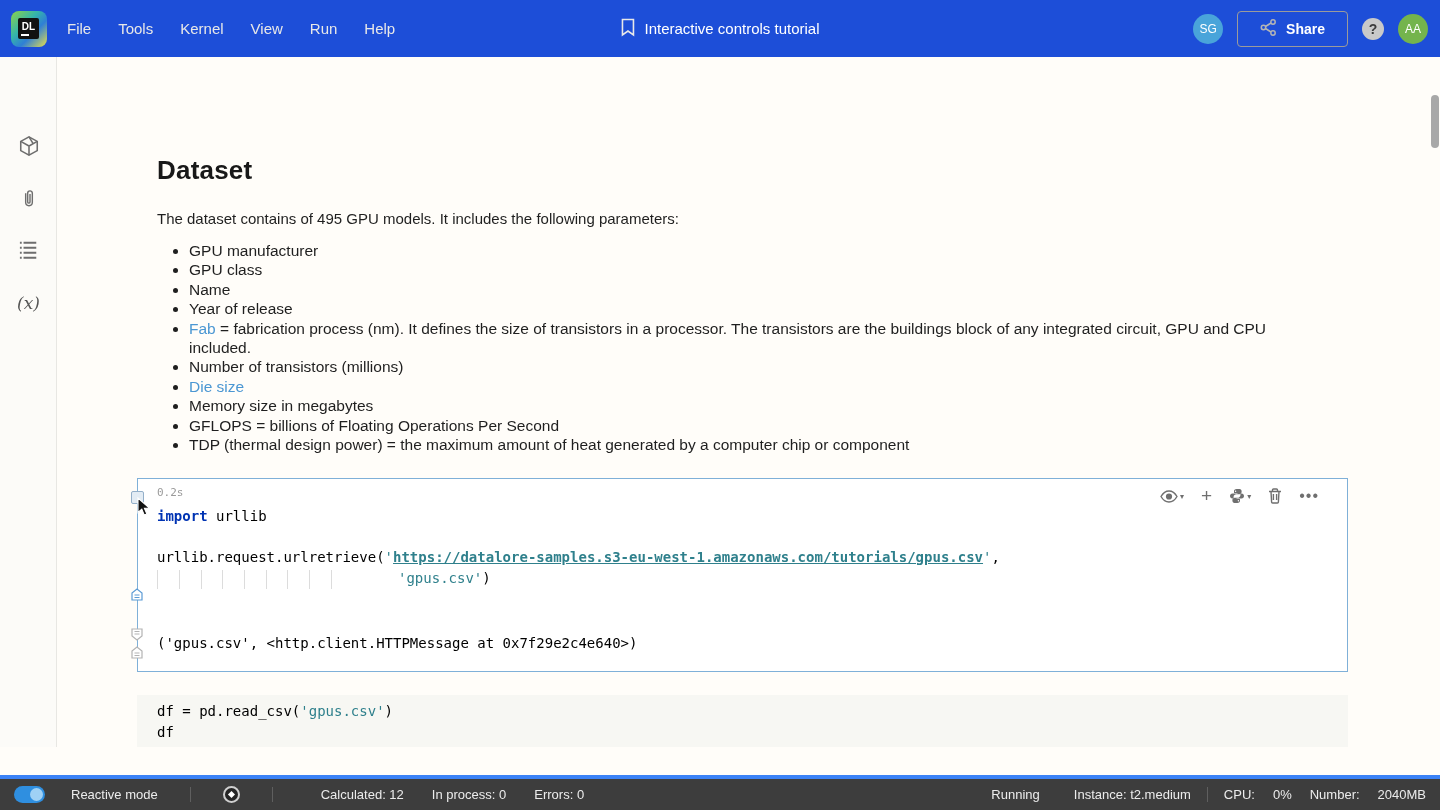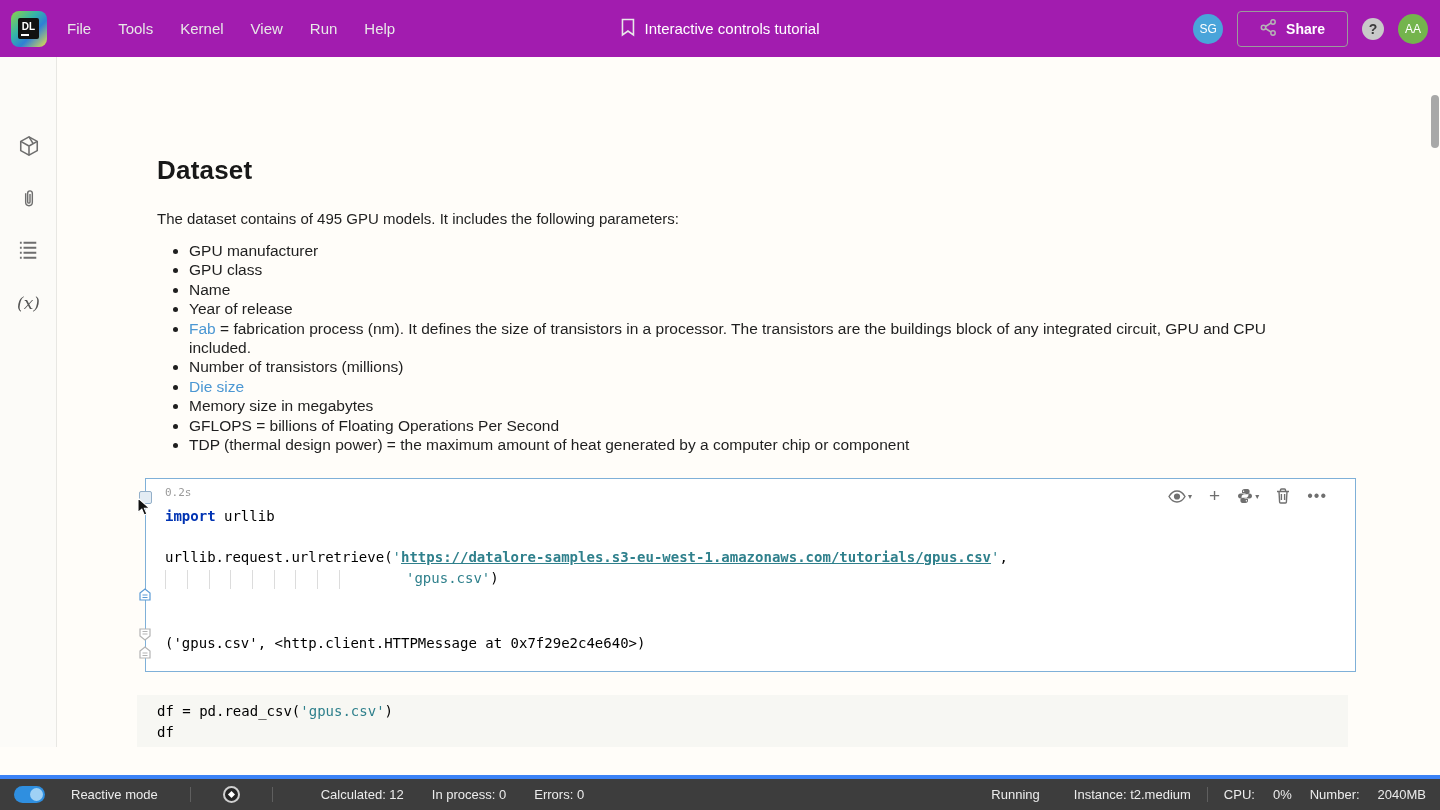--- a/index.html
+++ b/index.html
@@ -1,21 +1,21 @@
 <!DOCTYPE html>
 <html><head>
 <meta charset="utf-8">
 <style>
   * { margin:0; padding:0; box-sizing:border-box; }
   html,body { width:1440px; height:810px; overflow:hidden; }
   body { font-family:"Liberation Sans", sans-serif; background:#fffdf9; }
   #app { position:relative; width:1440px; height:810px; }
 
   
-  .header { position:absolute; top:0; left:0; width:1440px; height:57px; background:#a21caf; display:flex; align-items:center; z-index:30; }
+  .header { position:absolute; top:0; left:0; width:1440px; height:57px; background:#1d4ed8; display:flex; align-items:center; z-index:30; }
   .logo { width:36px; height:36px; margin-left:11px; border-radius:8px;
           background:linear-gradient(135deg,#8ed24a 0%,#35b5a8 38%,#2f7fd6 62%,#e8e14a 100%); position:relative; }
   .logo-box { position:absolute; left:7px; top:7px; width:21px; height:21px; background:#111; border-radius:2px;
               color:#fff; font-size:10px; font-weight:bold; text-align:center; line-height:18px; }
   .logo-box:after{ content:""; position:absolute; left:3px; bottom:3px; width:8px; height:2px; background:#fff; }
   .menus { display:flex; gap:27px; margin-left:20px; }
   .menus span { color:#e8e8e8; font-size:15px; cursor:default; }
   .doc-title { position:absolute; left:50%; transform:translateX(-50%); display:flex; align-items:center; gap:9px; color:#fff; font-size:15px; }
   .hdr-right { position:absolute; right:12px; display:flex; align-items:center; gap:14px; }
   .avatar { width:30px; height:30px; border-radius:50%; color:#fff; font-size:12px; font-weight:normal;
@@ -45,21 +45,21 @@
 
   
   .md { position:absolute; left:100px; top:98px; width:1165px; color:#1f1f1f; }
   .md h2 { font-size:26px; font-weight:bold; letter-spacing:.2px; color:#181818; }
   .md p { margin-top:24px; font-size:15px; }
   .md ul { margin-top:14px; padding-left:32px; font-size:15.5px; line-height:19.4px; }
   .md a { color:#4b97d3; text-decoration:none; cursor:pointer; }
 
   
   .sel-cell { position:absolute; left:80px; top:421px; width:1211px; height:194px; background:#fff;
-              border:1.5px solid #7fb0d8;margin-left:8px; }
+              border:1.5px solid #7fb0d8; }
   .timing { position:absolute; left:19px; top:7px; font-family:"DejaVu Sans Mono", monospace; font-size:11px; color:#9a9a9a; }
   .cell-toolbar { position:absolute; right:28px; top:8px; display:flex; align-items:center; gap:17px; color:#6f6f6f; }
   .cell-toolbar .tbtn { display:flex; align-items:center; gap:2px; cursor:pointer; }
   .caret { font-size:8px; color:#6f6f6f; }
   .plus-g { font-size:19px; line-height:14px; color:#6f6f6f; }
   .dots-g { font-size:16px; letter-spacing:1px; color:#6f6f6f; }
   .code-line { position:absolute; left:19px; }
   .guides { position:absolute; left:19px; top:91px; height:19px; }
   .guides i { position:absolute; top:0; width:1px; height:19px; background:#dcdcdc; }
   .out-line { position:absolute; left:19px; top:156px; }

